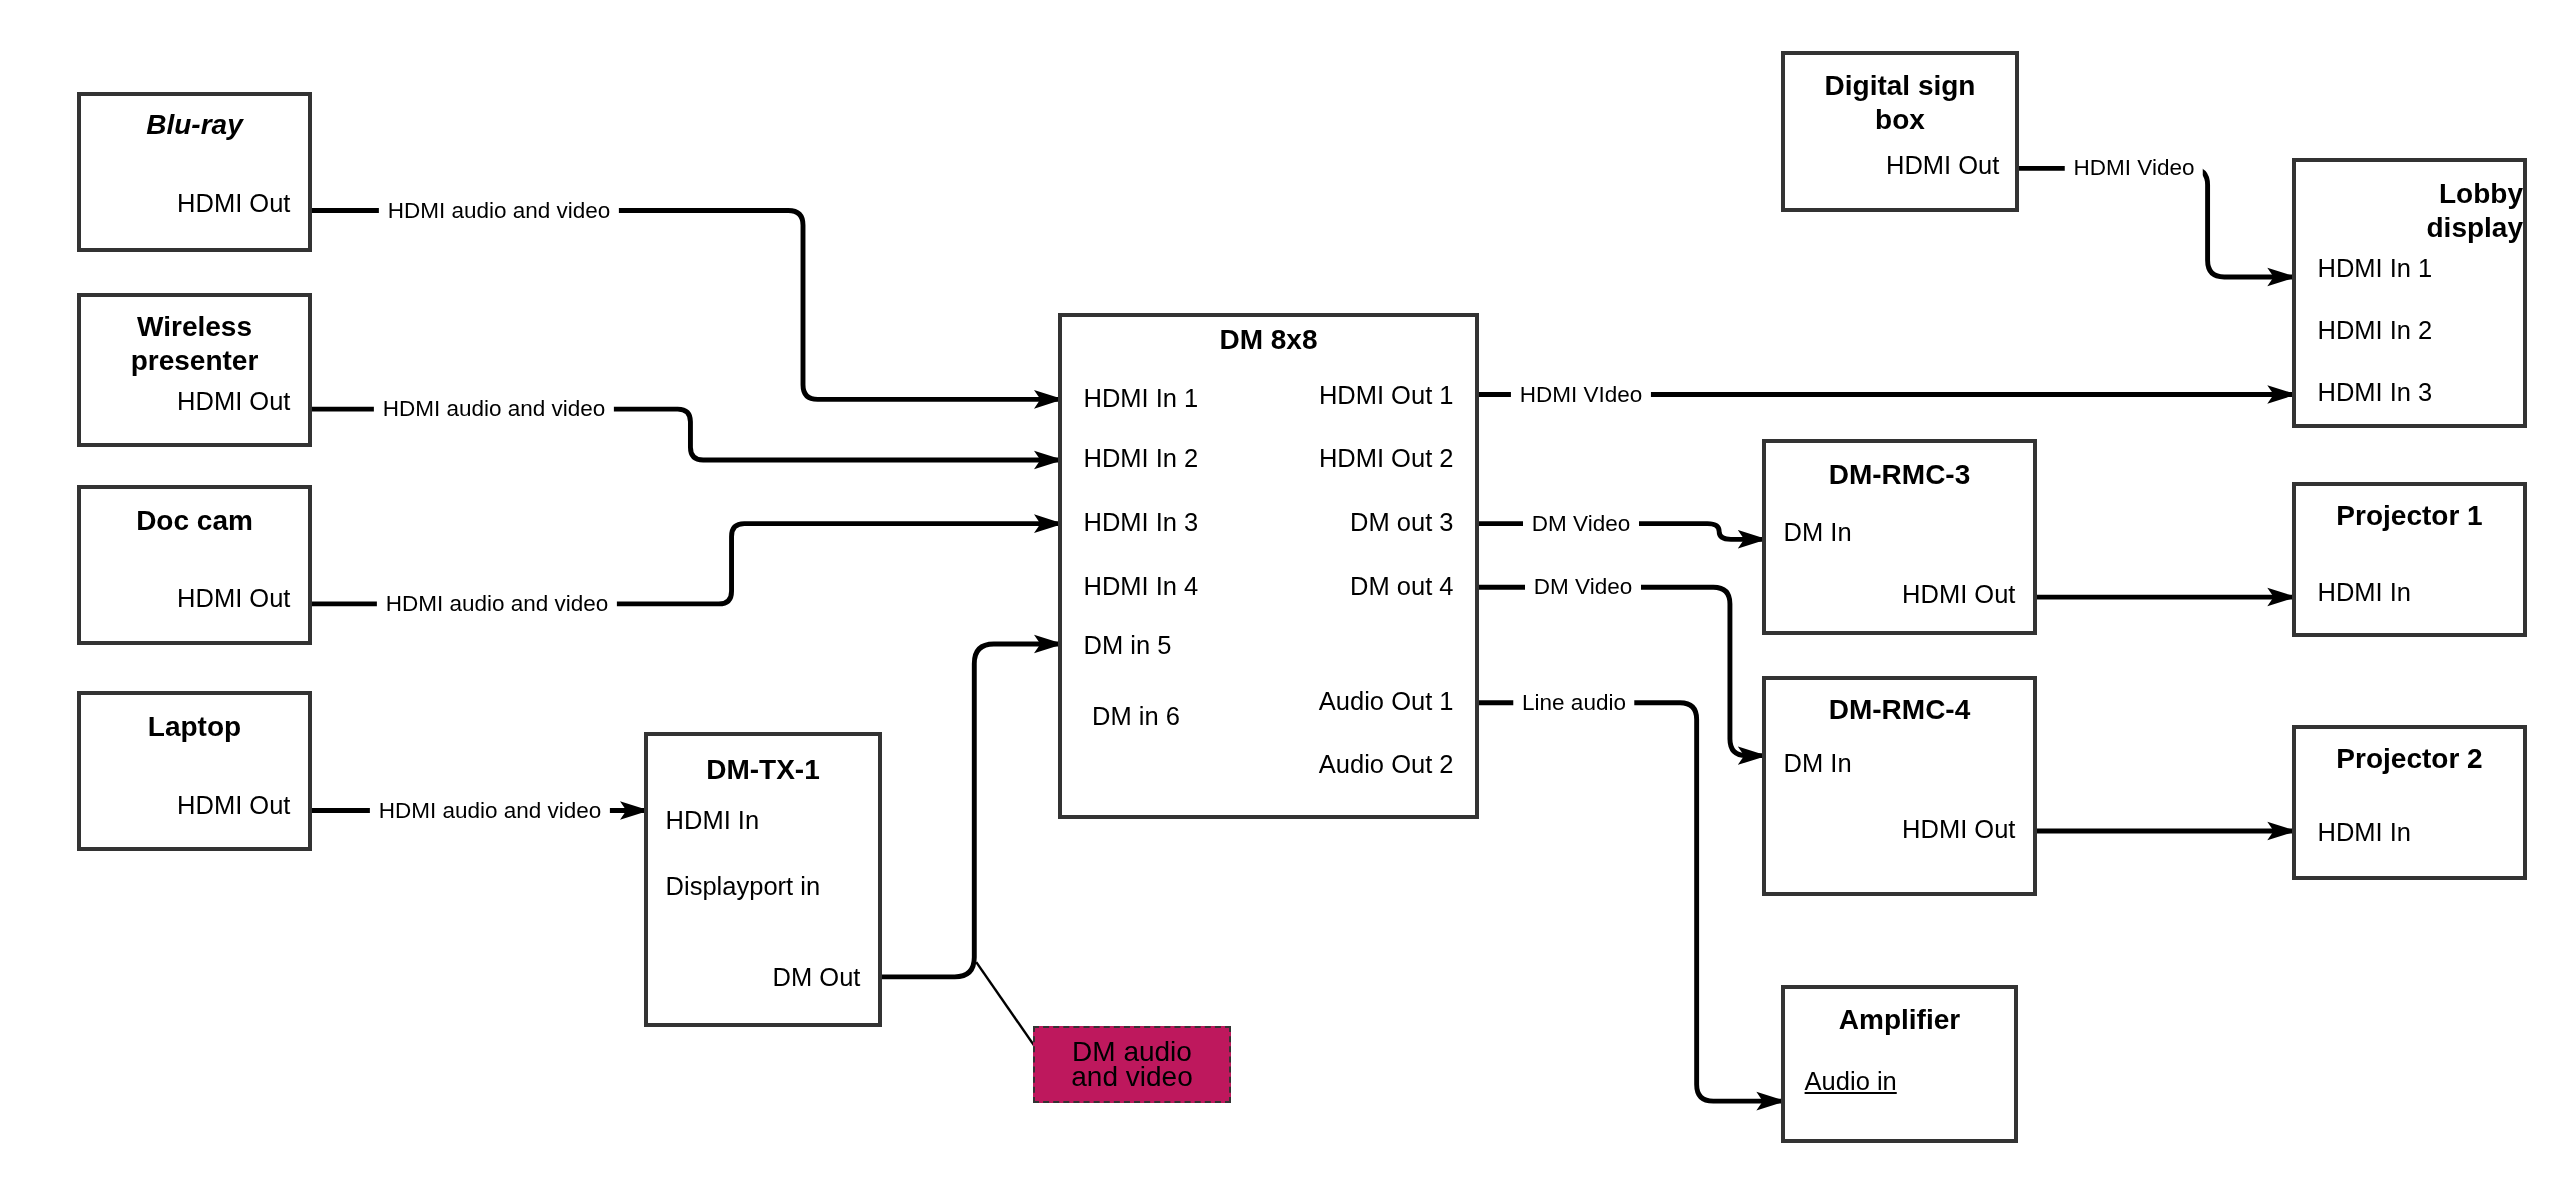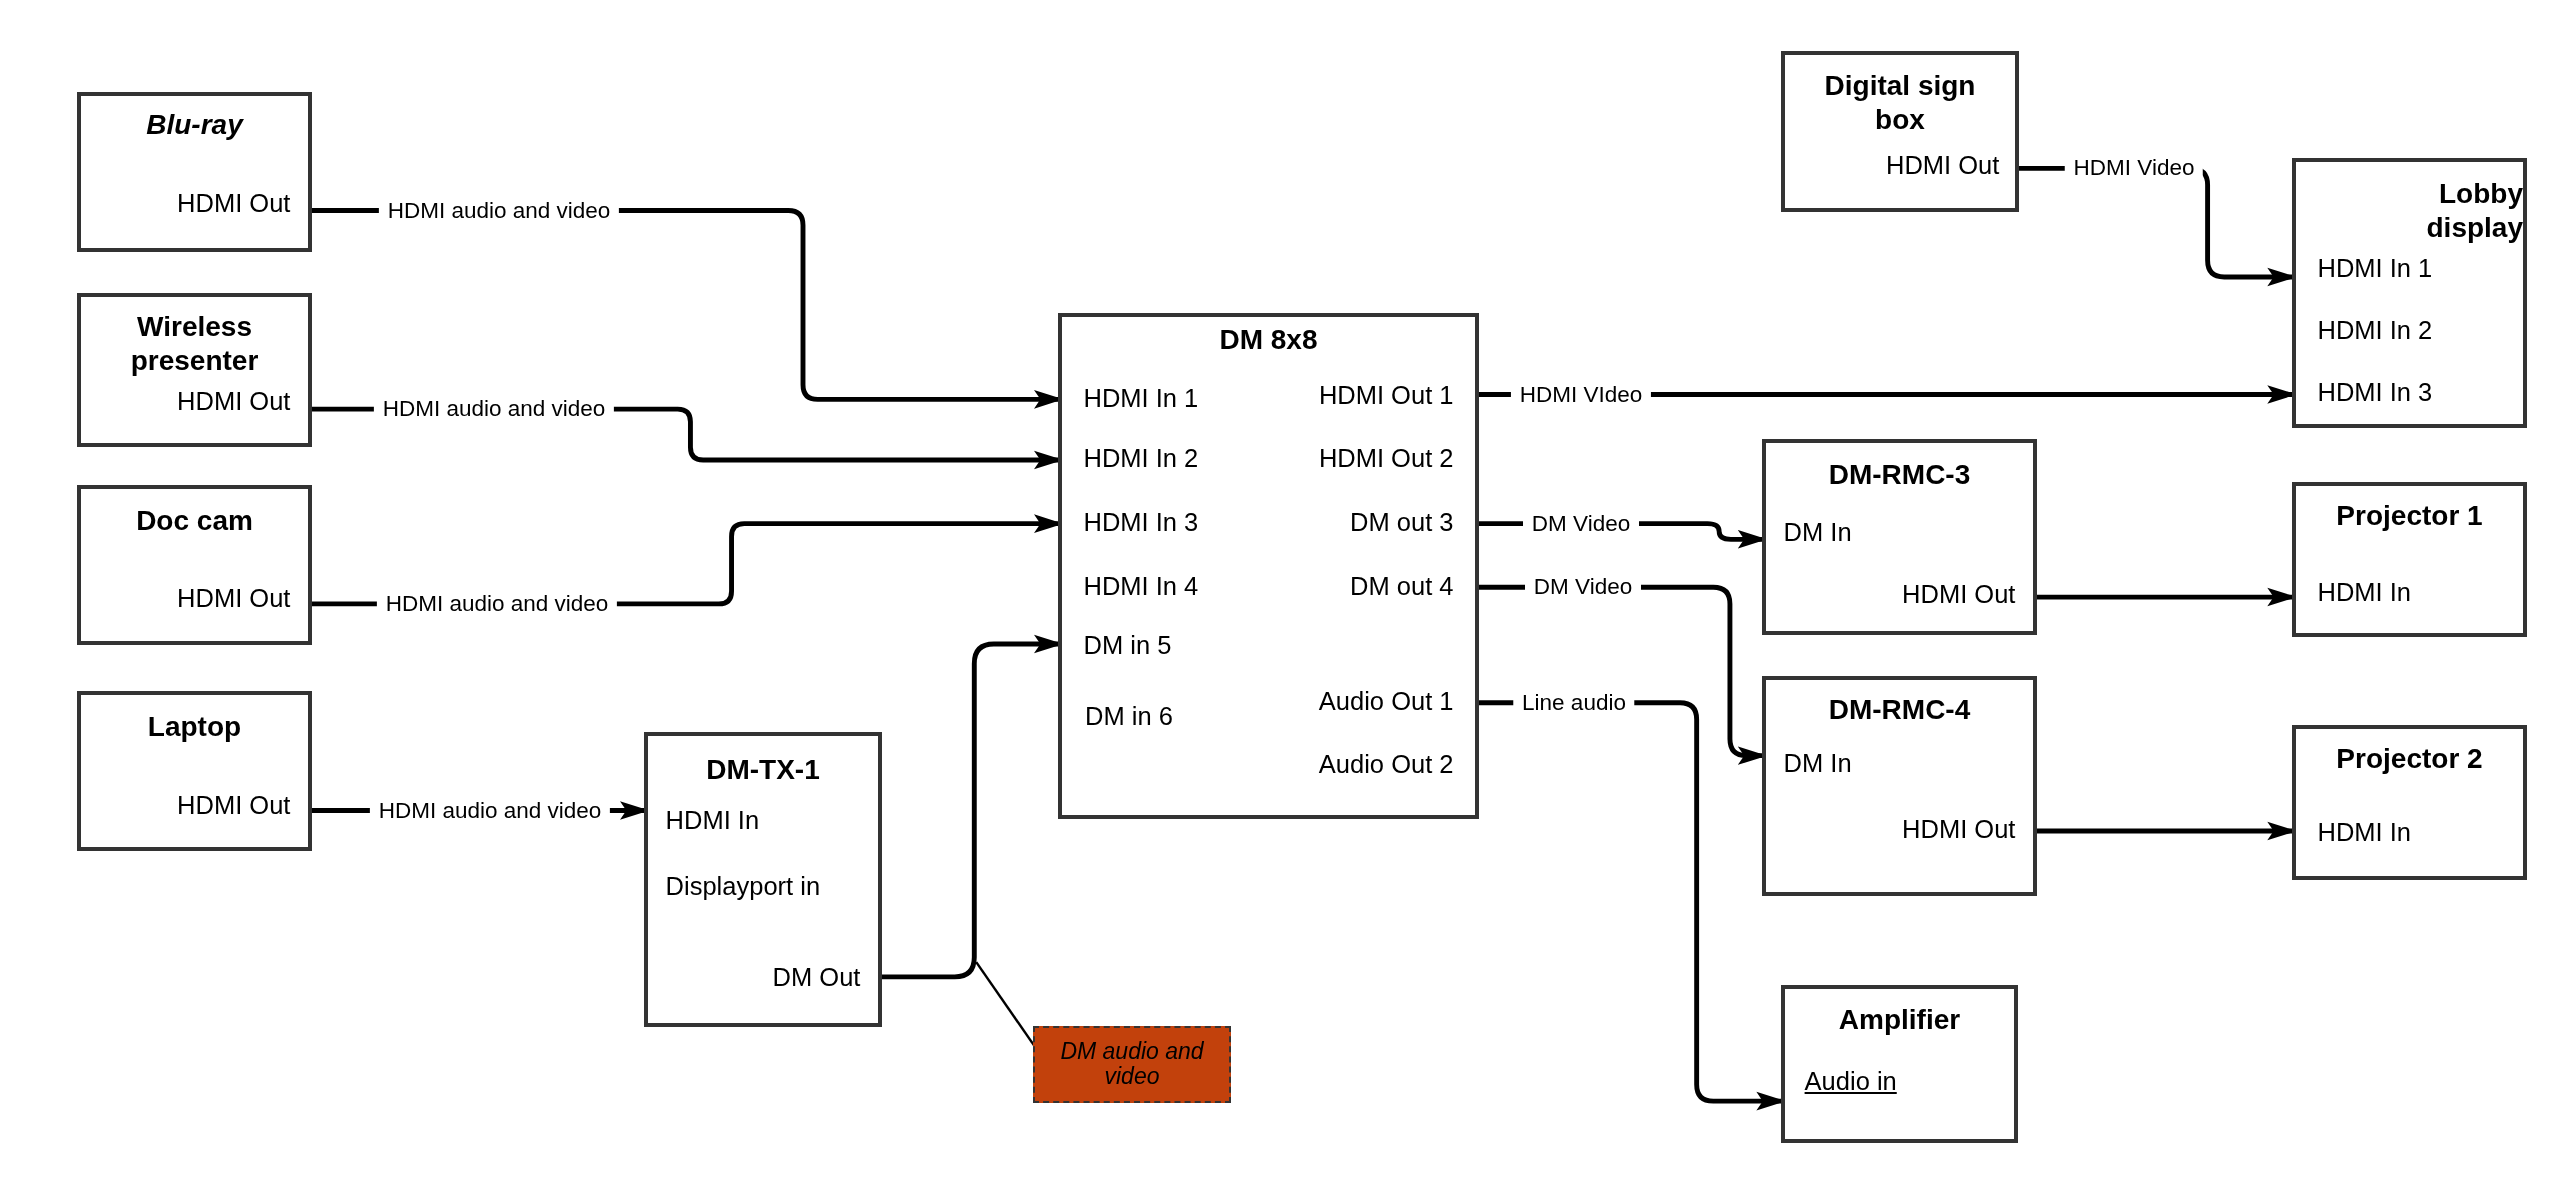--- a/index.html
+++ b/index.html
@@ -40,24 +40,24 @@
     background:#ffffff;
     padding:1px 8.8px;
     font-size:22.5px;
     white-space:nowrap;
     z-index:2;
   }
   .note{
     position:absolute;
     box-sizing:border-box;
     border:2px dashed #333333;
-    background:#c2410c;
+    background:#be185d;
     z-index:2;
     text-align:center;
-    font-size:23px;line-height:25.5px;font-style:italic;
+    font-size:28px;line-height:25.5px;
   }
   .note .ninner{display:inline-block;padding-top:10.8px;max-width:166px;}
 </style>
 </head>
 <body>
 
 <div id="canvas">
 
   <svg id="wires" width="2576" height="1201" viewBox="0 0 2631 1227">
     <defs>
@@ -109,21 +109,21 @@
     <div class="port pright" style="right:17.6px;top:227px;">DM Out</div>
   </div>
 
   <div class="node" style="left:1058px;top:313px;width:421px;height:506px;">
     <div class="title" style="top:5.9px;"><span class="tinner">DM 8x8</span></div>
     <div class="port pleft" style="left:21.5px;top:67px;">HDMI In 1</div>
     <div class="port pleft" style="left:21.5px;top:127px;">HDMI In 2</div>
     <div class="port pleft" style="left:21.5px;top:191px;">HDMI In 3</div>
     <div class="port pleft" style="left:21.5px;top:255px;">HDMI In 4</div>
     <div class="port pleft" style="left:21.5px;top:314px;">DM in 5</div>
-    <div class="port pleft" style="left:23px;top:385px;">DM in 6</div>
+    <div class="port pleft" style="left:30px;top:385px;">DM in 6</div>
     <div class="port pright" style="right:21.5px;top:64px;">HDMI Out 1</div>
     <div class="port pright" style="right:21.5px;top:127px;">HDMI Out 2</div>
     <div class="port pright" style="right:21.5px;top:191px;">DM out 3</div>
     <div class="port pright" style="right:21.5px;top:255px;text-align:center;">DM out 4</div>
     <div class="port pright" style="right:21.5px;top:370px;">Audio Out 1</div>
     <div class="port pright" style="right:21.5px;top:433px;">Audio Out 2</div>
   </div>
 
   <div class="node" style="left:1781px;top:51px;width:238px;height:161px;">
     <div class="title" style="top:13.7px;"><span class="tinner" style="max-width:176px;">Digital sign box</span></div>

